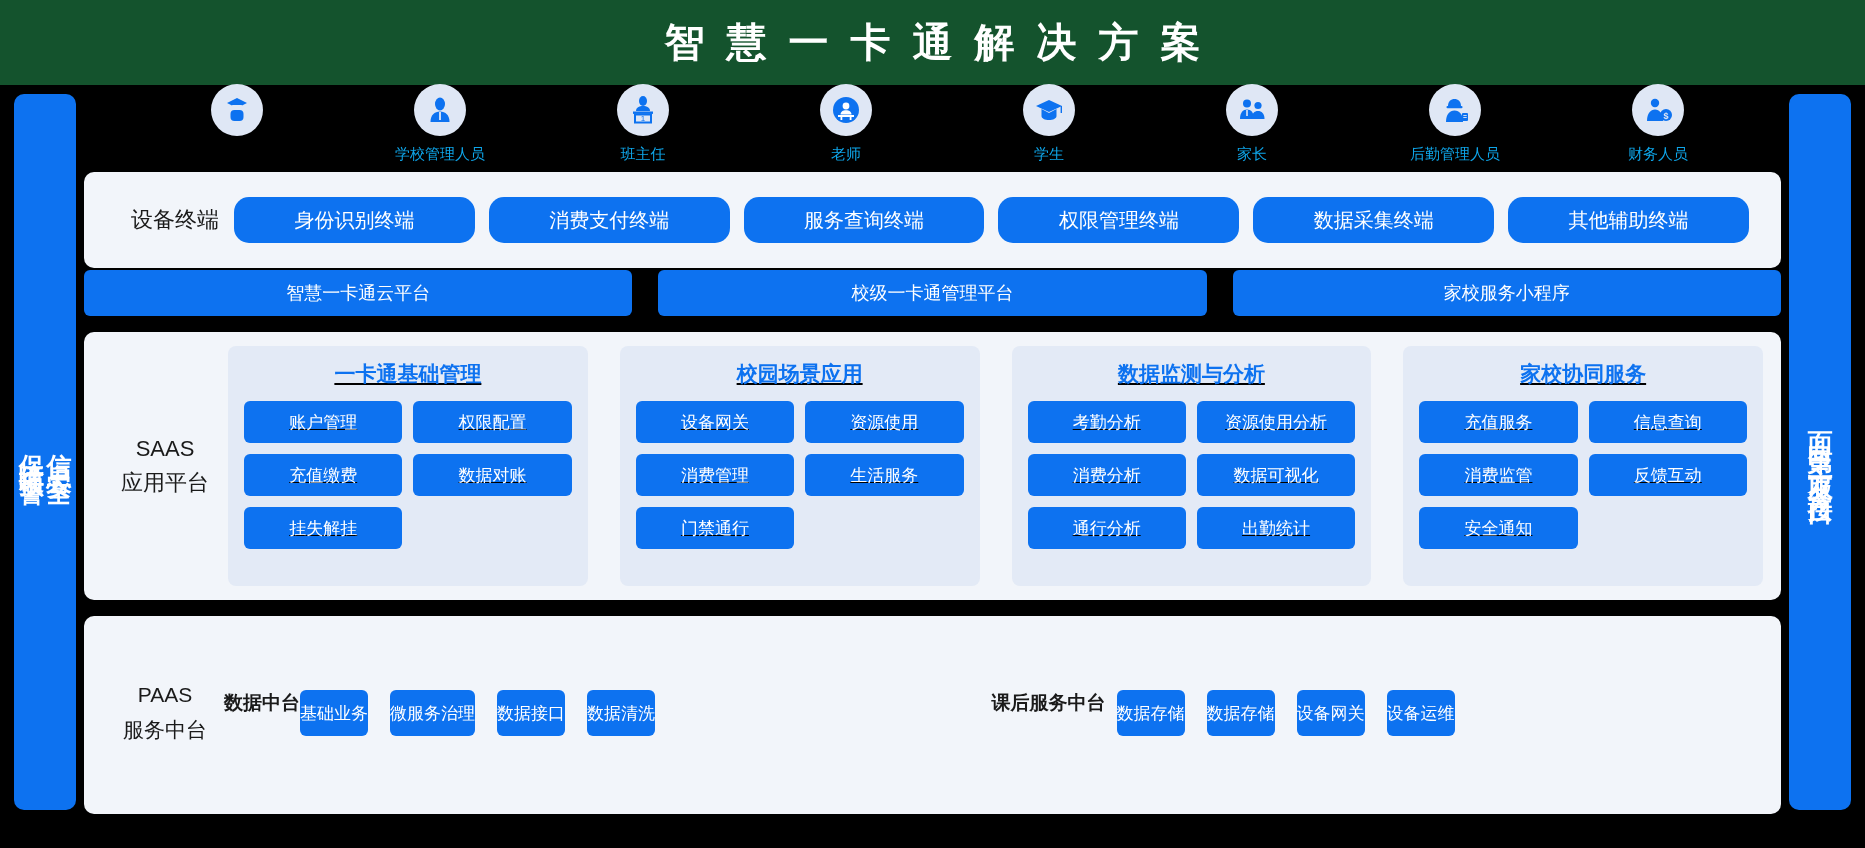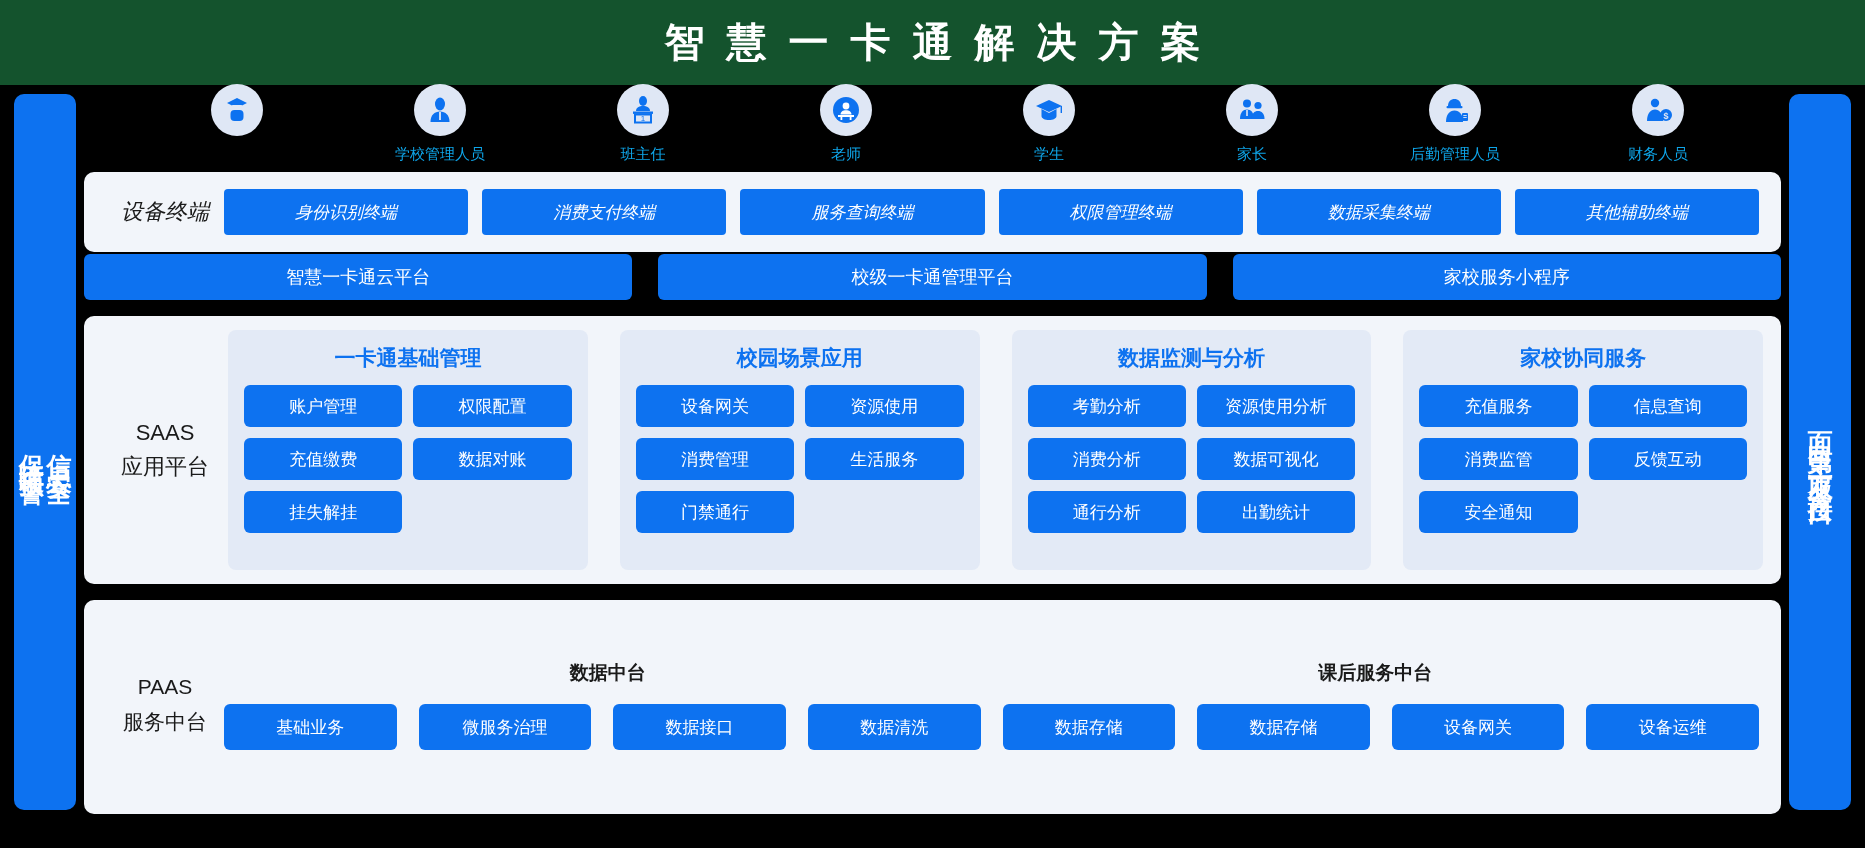--- a/index.html
+++ b/index.html
@@ -57,53 +57,52 @@
   .role-circle svg { width: 32px; height: 32px; display: block; }
   .role-label {
     margin-top: 9px; font-size: 15px; color: #0ea5e9; white-space: nowrap;
   }
 
   
   .panel { background: #f2f5fa; border-radius: 10px; }
 
   
   .device-row {
-    margin-top: 2px; height: 80px; display: flex; align-items: center;
-    padding: 0 22px;
-    font-style: italic;
+    margin-top: 2px; height: 96px; display: flex; align-items: center;
+    padding: 0 32px;
   }
   .device-label {
     font-size: 22px; color: #1a1a1a; font-weight: 400;
     width: 118px; flex: none; text-align: center;
   }
   .device-btns { flex: 1; display: flex; gap: 14px; }
   .btn-blue {
-    background: #0d72f0; color: #ffffff; border-radius: 4px;
+    background: #0d72f0; color: #ffffff; border-radius: 15px;
     display: flex; align-items: center; justify-content: center;
-    font-size: 17px; white-space: nowrap;
+    font-size: 20px; white-space: nowrap;
   }
   .device-btns .btn-blue { flex: 1; height: 46px; }
 
   
   .platform-row {
     margin-top: 2px; height: 46px; display: flex; gap: 26px;
   }
   .platform-row .btn-blue { flex: 1; height: 46px; border-radius: 6px; font-size: 18px; }
 
   
   .saas-band {
     margin-top: 16px; height: 268px; display: flex; align-items: center;
     padding: 14px 18px;
   }
   .saas-label {
     width: 126px; flex: none; text-align: center;
     font-size: 22px; color: #1a1a1a; line-height: 1.55;
   }
   .saas-label .l1 { font-weight: 400; }
-  .saas-groups { flex: 1; display: flex; gap: 32px; height: 100%; }
+  .saas-groups { flex: 1; display: flex; gap: 32px; height: 100%; text-decoration: underline; }
   .saas-group {
     flex: 1; background: #e3eaf6; border-radius: 8px;
     padding: 14px 16px 16px; display: flex; flex-direction: column;
   }
   .group-title {
     text-align: center; color: #0d72f0; font-size: 21px; font-weight: 700;
     margin-bottom: 13px;
   }
   .group-grid { display: flex; flex-wrap: wrap; gap: 11px; align-content: flex-start; }
   .group-grid .btn-blue {
@@ -114,21 +113,21 @@
   
   .paas-band {
     margin-top: 16px; flex: 1; display: flex; align-items: center;
     padding: 10px 22px 14px;
   }
   .paas-label {
     width: 118px; flex: none; text-align: center;
     font-size: 21px; color: #1a1a1a; line-height: 1.65;
   }
   .paas-right { flex: 1; display: flex; gap: 0; }
-  .paas-col { flex: 1; display: flex; flex-direction: column; }
+  .paas-col { flex: 1; display: flex; flex-direction: row; }
   .paas-col-title {
     text-align: center; font-size: 19px; color: #1a1a1a; font-weight: 700;
     margin-bottom: 18px;
   }
   .paas-btns { display: flex; gap: 22px; }
   .paas-btns .btn-blue { flex: 1; height: 46px; border-radius: 6px; font-size: 17px; }
   .paas-col:first-child .paas-btns { padding-right: 11px; }
   .paas-col:last-child  .paas-btns { padding-left: 11px; }
 </style>
 </head>

